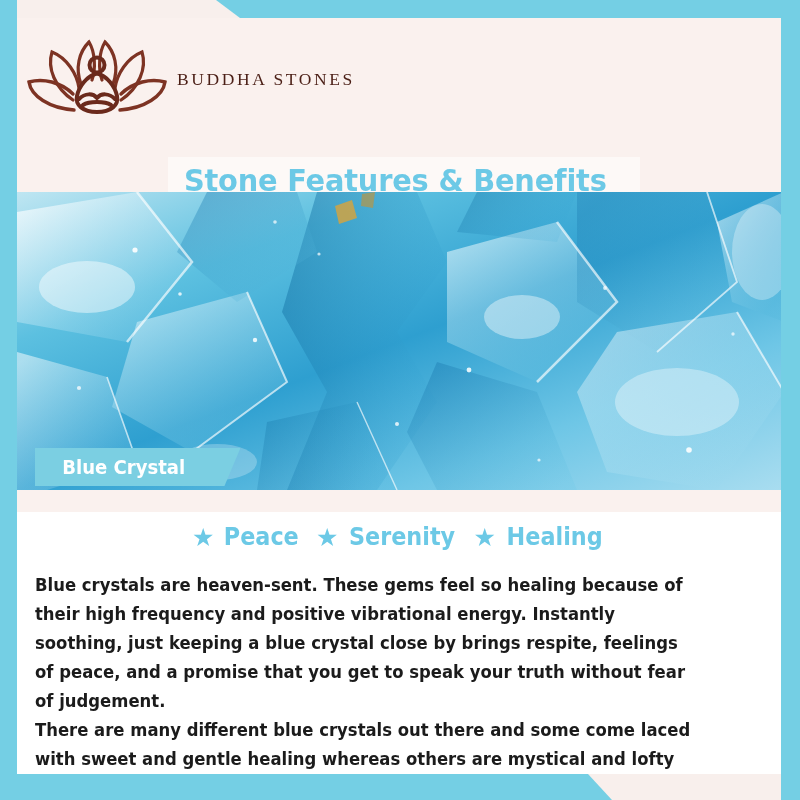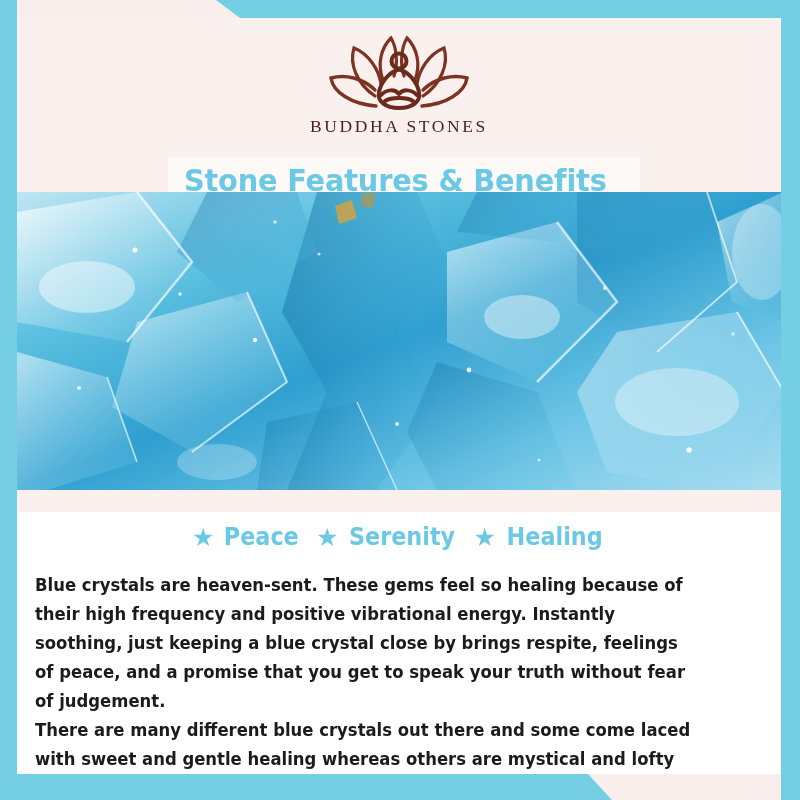--- a/index.html
+++ b/index.html
@@ -65,24 +65,24 @@
   }
 
   
   .brand {
     position: absolute;
     left: 0;
     top: 0;
     width: 764px;
     height: 120px;
     display: flex;
-    flex-direction: column;
+    flex-direction: row;
     align-items: center;
     justify-content: flex-start;
-    padding-top: 16px;
+    padding-top: 4px;
     box-sizing: border-box;
   }
   .logo-mark {
     width: 160px;
     height: 84px;
     display: block;
   }
   .brand-name {
     font-family: "Liberation Serif", serif;
     font-size: 17.5px;
@@ -335,20 +335,23 @@
           <circle cx="380" cy="232" r="2.0" opacity="0.8"></circle>
           <circle cx="62" cy="196" r="2.1" opacity="0.75"></circle>
           <circle cx="522" cy="268" r="1.6" opacity="0.7"></circle>
           <circle cx="258" cy="30" r="1.8" opacity="0.7"></circle>
         </g>
 
         <path d="M318 14 L335 8 L340 26 L322 32 Z" fill="#d9a43a" opacity="0.8"></path>
         <path d="M345 2 L358 0 L356 16 L344 14 Z" fill="#c8922f" opacity="0.6"></path>
       </svg>
 
+      <div class="hero-label">
+        <span class="hero-label-text">Blue Crystal</span>
+      </div>
     </div>
 
     <div class="body-panel">
       <div class="body-white"></div>
 
       <div class="features">
         <div class="feature">
           <span class="star">★</span>
           <span class="feature-label">Peace</span>
         </div>

